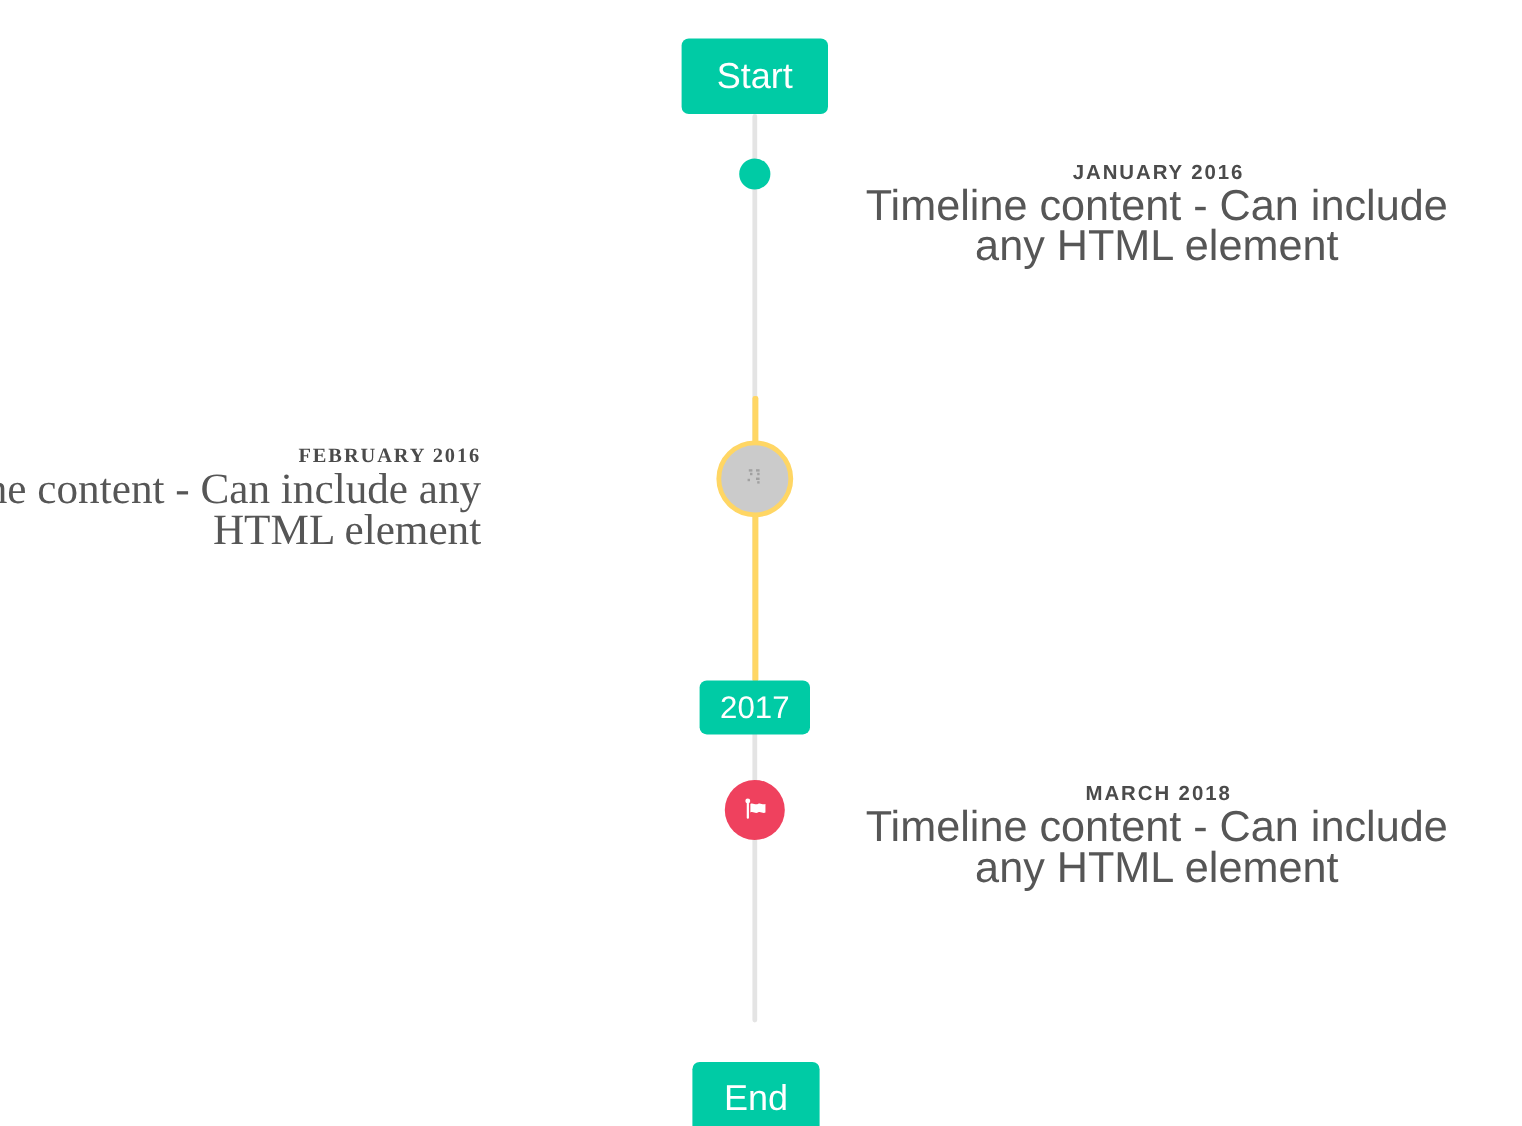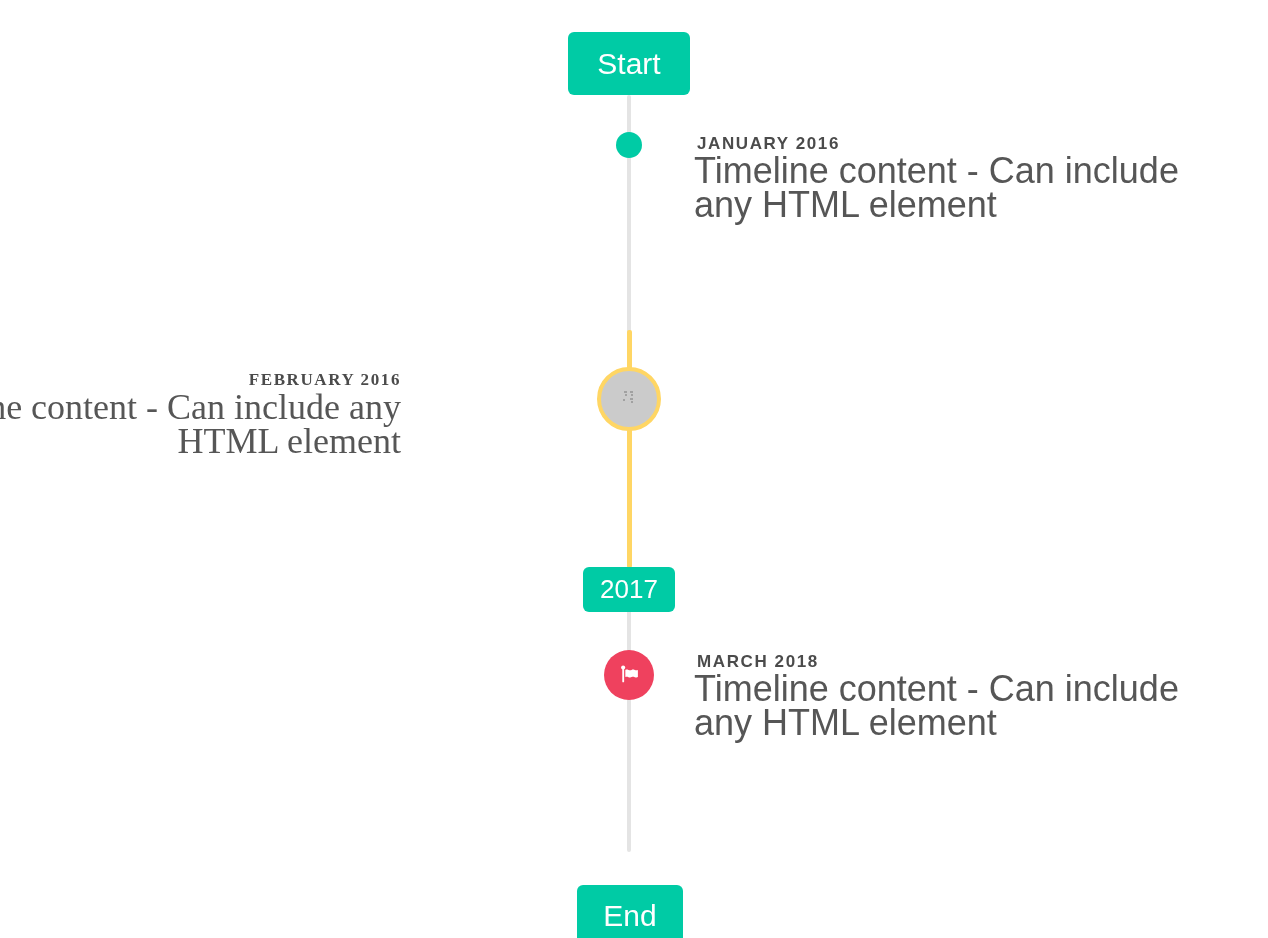--- a/index.html
+++ b/index.html
@@ -31,21 +31,21 @@
     display:flex;align-items:center;justify-content:center;overflow:hidden;}
   .marker-flag{position:absolute;left:604px;top:650px;width:50px;height:50px;
     border-radius:50%;background:var(--red);
     display:flex;align-items:center;justify-content:center;}
 
   .entry{position:absolute;width:540px;}
   .entry .date{font-size:17px;font-weight:700;letter-spacing:1.6px;
     color:var(--label-text);line-height:20px;}
   .entry .content{margin-top:0;font-size:36px;color:var(--content-text);
     line-height:34px;}
-  .entry-right{left:694px;text-align:left;}
+  .entry-right{left:694px;text-align:center;}
   .entry-left{right:703px;text-align:right;}
   .entry-jan{top:134px;}
   .entry-feb{top:370px;font-family:Liberation Serif, serif;}
   .entry-mar{top:652px;}
   .entry-right .date{padding-left:3px;}
 </style>
 </head>
 <body>
 
 <div class="stage">

